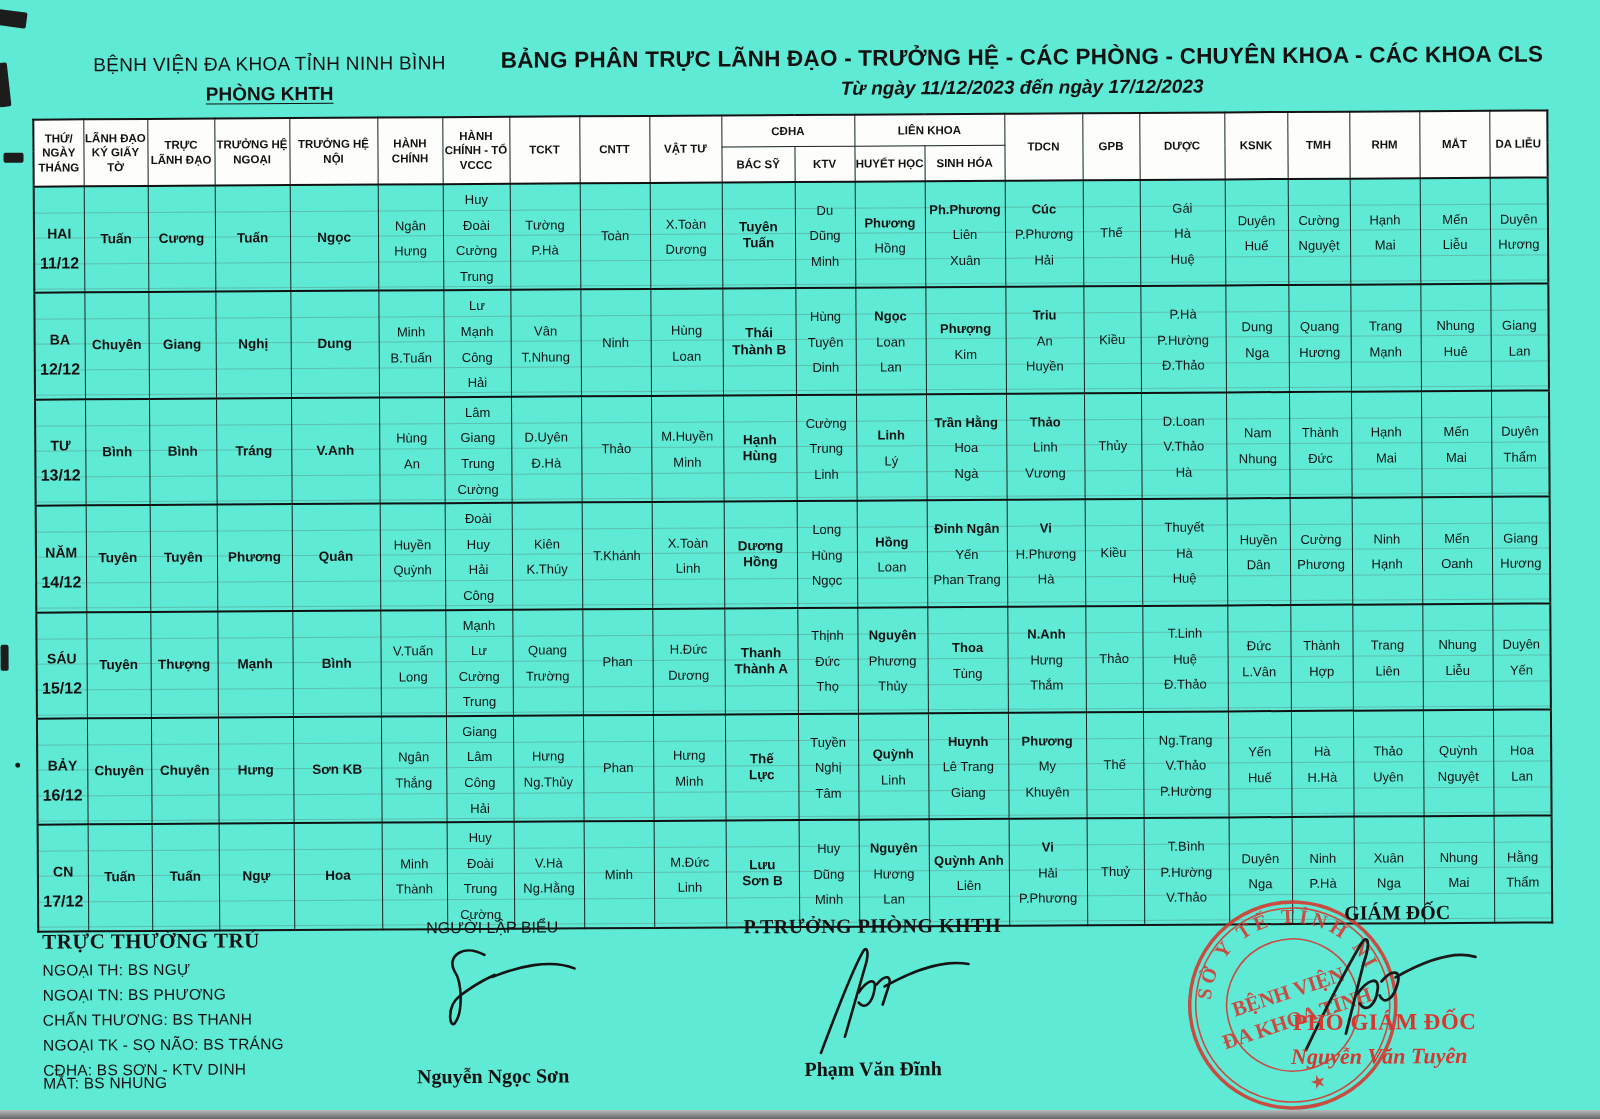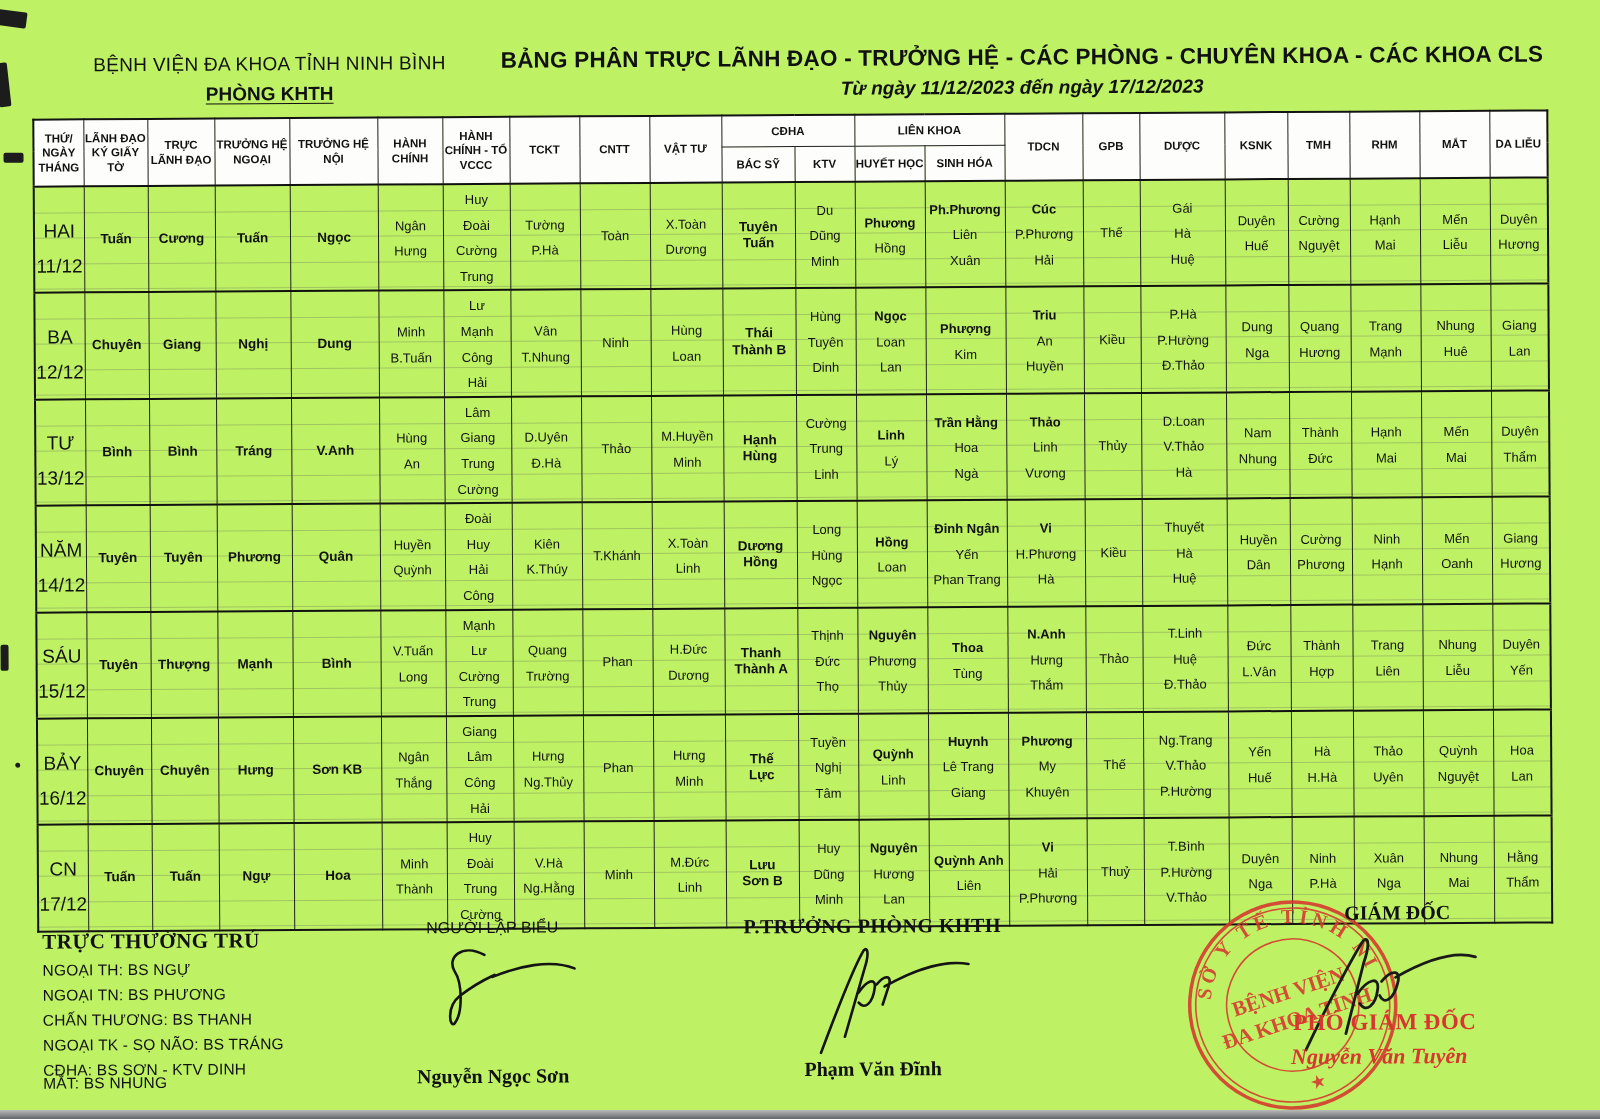--- a/index.html
+++ b/index.html
@@ -1,16 +1,16 @@
 <!DOCTYPE html>
 <html lang="vi"><head>
 <meta charset="utf-8">
 <style>
   html,body{margin:0;padding:0;background:#9a9da1;}
-  .page{position:relative;width:1600px;height:1119px;background:#bef264;overflow:hidden;
+  .page{position:relative;width:1600px;height:1119px;background:#5eead4;overflow:hidden;
         font-family:"Liberation Sans",sans-serif;color:#111;}
   .tilt{position:absolute;inset:0;transform:rotate(-0.35deg);transform-origin:50% 50%;}
 
   
   .smudge{position:absolute;background:#1c1c1c;border-radius:2px;}
   .bottom-bar{position:absolute;left:0;right:0;bottom:0;height:9px;background:linear-gradient(to bottom,#b9babb,#63666a);}
 
   
   .org{position:absolute;top:50px;left:75px;width:395px;text-align:center;}
   .org-l1{font-size:19px;letter-spacing:.3px;font-weight:500;}
@@ -25,22 +25,22 @@
                border:2.5px solid #141414;}
   table.roster th,table.roster td{border:1.4px solid #222;padding:0;vertical-align:middle;}
   thead th{font-size:11.5px;font-weight:700;text-align:center;line-height:1.25;padding:2px 1px;background:#fdfdfb;}
   thead tr.h1 th{height:30px;}
   thead tr.h2 th{height:34px;}
   tbody tr{height:103px;}
   tbody td{background-image:repeating-linear-gradient(to bottom,transparent 0px,transparent 24.6px,rgba(90,90,90,.30) 24.6px,rgba(90,90,90,.30) 25.6px);}
   tbody tr{border-top:2.2px solid #111;}
 
   .day-cell .stack{justify-content:center;gap:13px;padding-top:18px;}
-  .day-name{font-size:19px;font-weight:400;}
-  .day-date{font-size:19px;font-weight:400;}
+  .day-name{font-size:14px;font-weight:700;}
+  .day-date{font-size:16px;font-weight:700;}
 
   .stack{display:flex;flex-direction:column;align-items:center;height:100%;box-sizing:border-box;padding-top:2px;}
   .nm{height:25.6px;line-height:25.6px;font-size:13px;white-space:nowrap;overflow:visible;}
   .stack.n1{justify-content:center;padding-top:0;}
   .stack.n1 .nm{height:auto;line-height:1.2;}
   .c-lanh_dao_ky .nm,.c-truc_lanh_dao .nm,.c-truong_he_ngoai .nm,.c-truong_he_noi .nm{font-weight:700;font-size:13.5px;}
   .c-cdha_bs .stack{justify-content:space-evenly;padding-top:0;}
   .c-cdha_bs .nm{height:auto;line-height:1.2;font-weight:700;font-size:13.5px;}
   .c-huyet_hoc .nm:first-child,.c-sinh_hoa .nm:first-child,.c-tdcn .nm:first-child{font-weight:700;}
 

